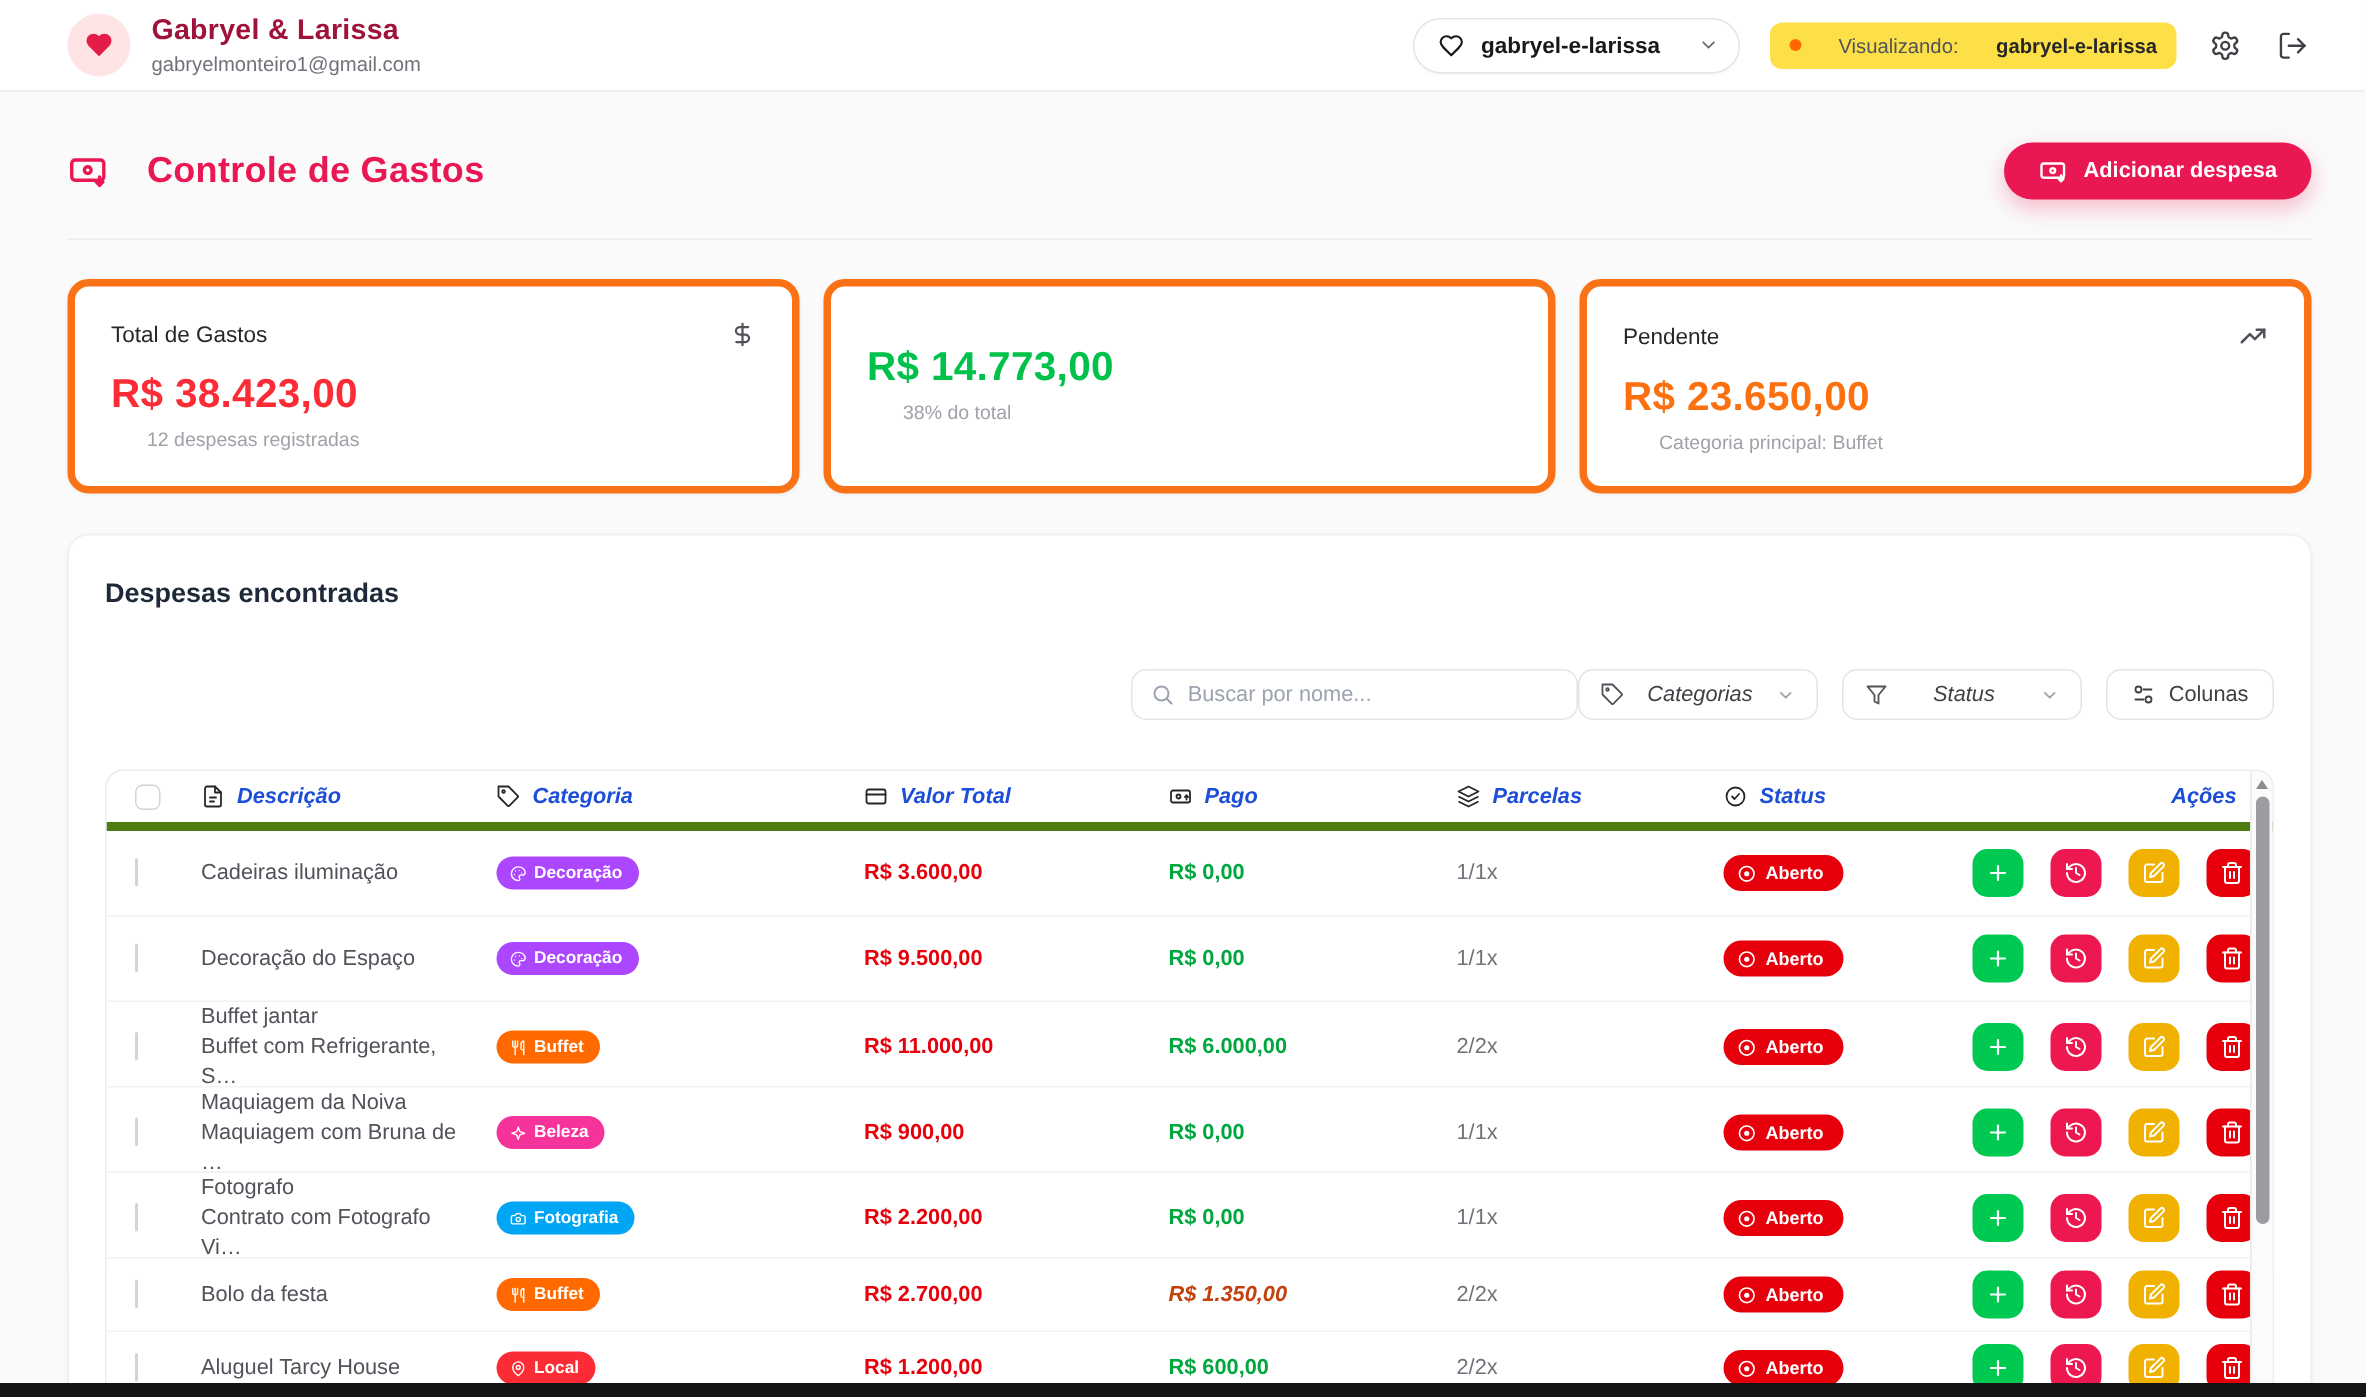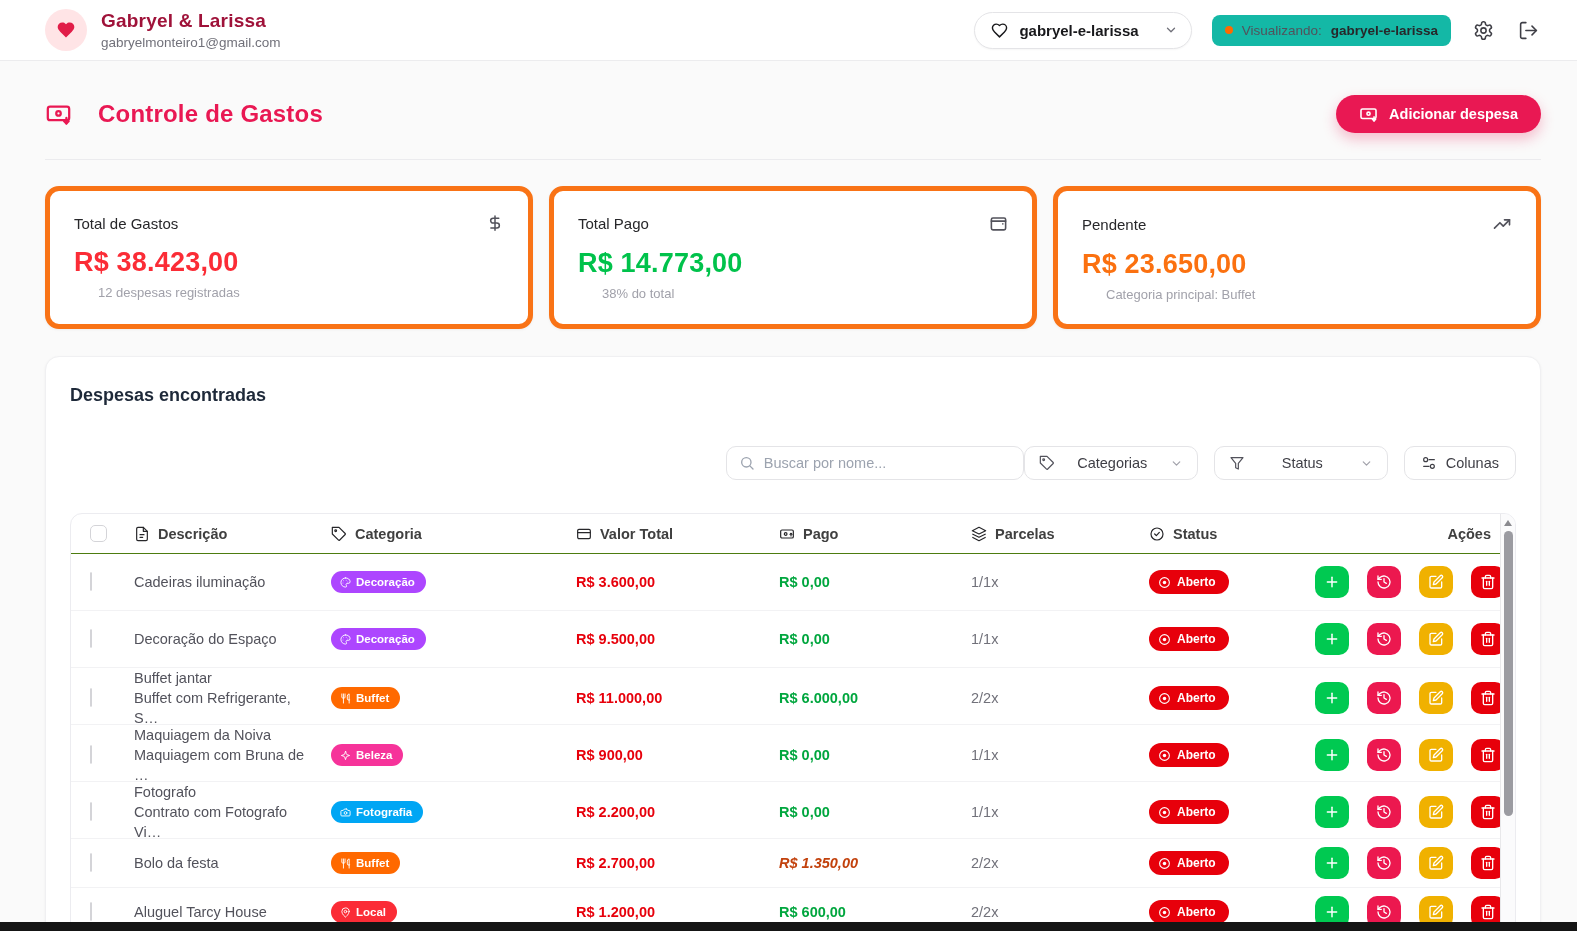--- a/index.html
+++ b/index.html
@@ -28,21 +28,21 @@
 
   .top-right { display:flex; align-items:center; gap:20px; }
   .site-pill {
     display:flex; align-items:center; gap:11px; height:37px;
     padding:0 13px 0 16px; border:1px solid #e4e4e7; border-radius:19px;
     background:#fff; font-size:15px; font-weight:600; color:#18181b;
     box-shadow:0 1px 2px rgba(0,0,0,.04); cursor:pointer;
   }
   .site-pill .chev { color:#71717a; margin-left:14px; }
   .viewing {
-    display:flex; align-items:center; gap:9px; background:#14b8a6;
+    display:flex; align-items:center; gap:25px; background:#fde047;
     border-radius:8px; height:31px; padding:0 13px; font-size:13.5px; color:#52525b;
   }
   .viewing b { color:#27272a; }
   .dot { width:8px; height:8px; border-radius:50%; background:#ff6900; }
   .icon-btn { background:none; border:none; color:#3f3f46; cursor:pointer; padding:2px; }
 
   
   .content { padding:0 36px 0 45px; }
   .page-head {
     margin-top:34px; padding-bottom:26px; border-bottom:1px solid #ebebee;
@@ -86,31 +86,31 @@
     border:none; outline:none; font-size:14.5px; width:100%; color:#3f3f46;
     font-family:"Liberation Sans", sans-serif; background:transparent;
   }
   .search input::placeholder { color:#9ca3af; }
   .filters { display:flex; gap:16px; }
   .filter-pill {
     height:34px; border:1px solid #e4e4e7; border-radius:10px; background:#fff;
     display:flex; align-items:center; font-size:14.5px; color:#3f3f46; cursor:pointer;
     font-family:"Liberation Sans", sans-serif;
   }
-  .filter-wide { width:174px; justify-content:space-between; padding:0 14px; }
+  .filter-wide { width:160px; justify-content:space-between; padding:0 14px;font-style:italic; }
   .filter-wide .f-icon, .filter-wide .chev { color:#52525b; }
   .filter-compact { padding:0 16px; gap:9px; }
 
   
   .table-wrap {
     margin-top:33px; position:relative; border:1px solid #ececf0; border-radius:12px;
     height:426px; overflow:hidden; background:#fff;
   }
   .grid-row { display:grid; grid-template-columns:46px 197px 245px 203px 192px 178px 168px 1fr; align-items:center; }
-  .thead { height:40px; border-bottom:1px solid #4d7c0f; font-size:14.5px; font-weight:600; color:#404040; }
+  .thead { height:40px; border-bottom:6px solid #4d7c0f; font-size:14.5px; font-weight:600; color:#1d4ed8;font-style:italic; }
   .th { display:flex; align-items:center; gap:8px; padding-left:17px; }
   .th svg { width:16px; height:16px; color:#27272a; }
   .th-actions { justify-content:flex-end; padding-right:24px; }
   .cell { padding-left:17px; }
   .row { border-bottom:1px solid #f2f2f4; }
   .row.two { height:57px; } .row.one { height:49px; }
   .cb {
     width:17px; height:17px; border:1.5px solid #d4d4d8; border-radius:5px;
     background:#fff; margin-left:19px; cursor:pointer;
   }
@@ -247,30 +247,20 @@
               <line x1="12" y1="2.5" x2="12" y2="21.5"></line>
               <path d="M17 5.5H9.5a3.3 3.3 0 0 0 0 6.6h5a3.3 3.3 0 0 1 0 6.6H6.5"></path>
             </svg>
           </span>
     </div>
     <div class="card-value" style="color: rgb(251, 44, 54);">R$ 38.423,00</div>
     <div class="card-sub">12 despesas registradas</div>
   </div>
 
   <div class="card">
-    <div class="card-top">
-      <span class="card-label">Total Pago</span>
-      <span class="card-icon">
-            <svg width="19" height="19" viewBox="0 0 24 24" fill="none" stroke="currentColor" stroke-width="2" stroke-linecap="round" stroke-linejoin="round">
-              <rect x="3" y="5" width="18" height="15" rx="2"></rect>
-              <path d="M17.5 12.5h.01"></path>
-              <path d="M3 9h18"></path>
-            </svg>
-          </span>
-    </div>
     <div class="card-value" style="color: rgb(0, 194, 75);">R$ 14.773,00</div>
     <div class="card-sub">38% do total</div>
   </div>
 
   <div class="card">
     <div class="card-top">
       <span class="card-label">Pendente</span>
       <span class="card-icon">
             <svg width="20" height="20" viewBox="0 0 24 24" fill="none" stroke="currentColor" stroke-width="2" stroke-linecap="round" stroke-linejoin="round">
               <polyline points="3 17 9.5 10.5 13.5 14.5 21 7"></polyline>

